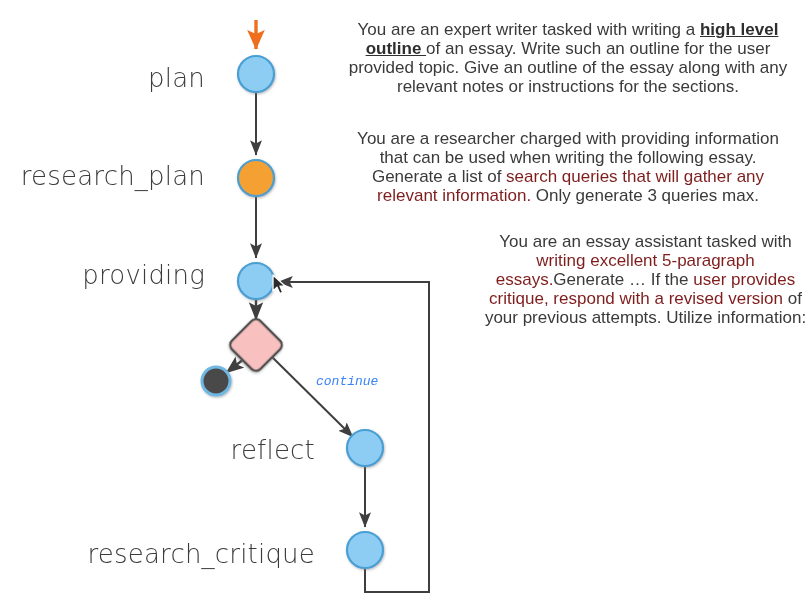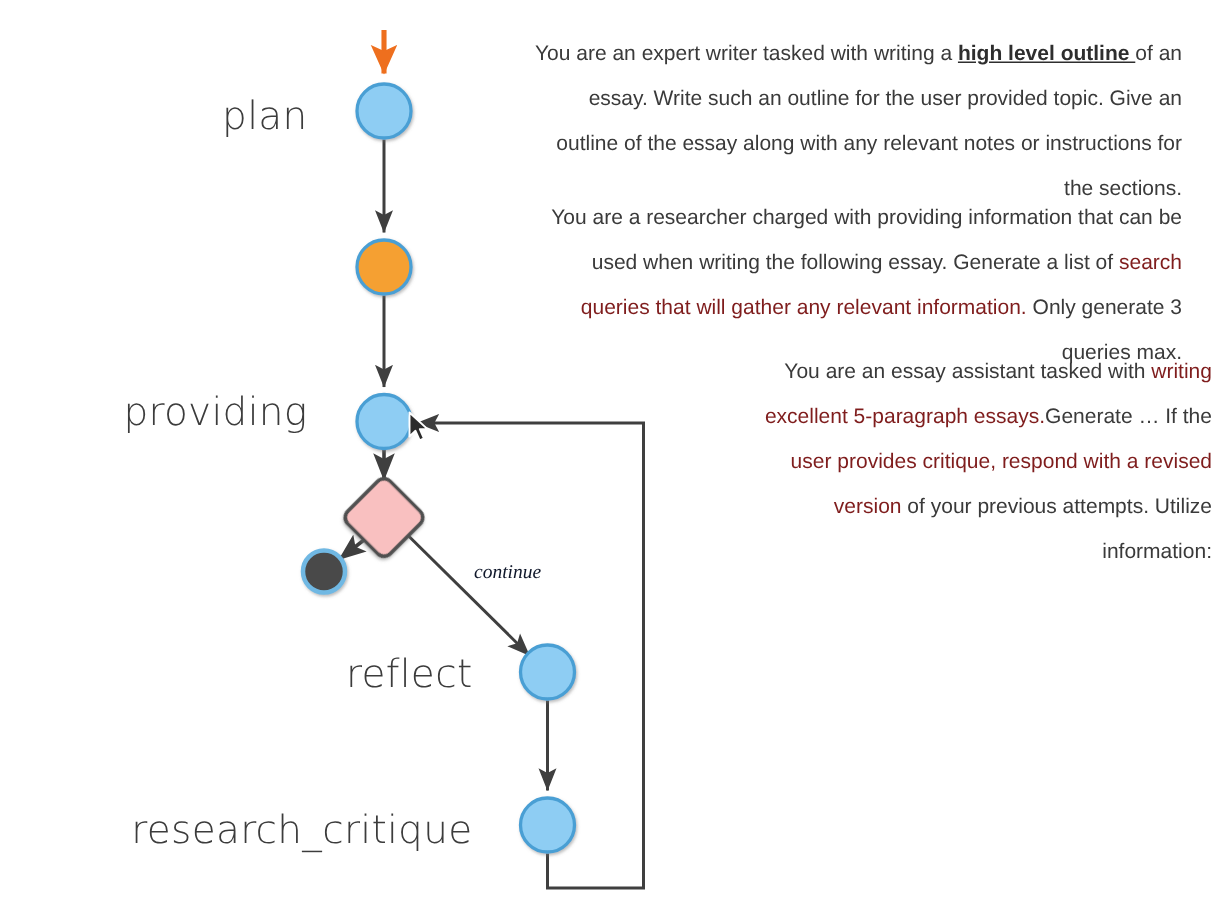--- a/index.html
+++ b/index.html
@@ -41,36 +41,36 @@
     font-size: 26px;
     font-weight: 300;
     letter-spacing: 0.2px;
     white-space: nowrap;
     text-align: right;
     transform: translateY(-50%);
   }
 
   .edge-label {
     position: absolute;
-    color: #0f172a;
-    font-family: Liberation Serif, serif;
+    color: #3b82f6;
+    font-family: Liberation Mono, monospace;
     font-style: italic;
     font-size: 13px;
     white-space: nowrap;
     transform: translateY(-50%);
   }
 
   
   .prompt-block {
     position: absolute;
     color: #3a3a3a;
     font-family: "Liberation Sans", sans-serif;
-    font-size: 14px;
-    line-height: 30px;
-    text-align: right;
+    font-size: 17px;
+    line-height: 19px;
+    text-align: center;
   }
   .prompt-block b { font-weight: normal; color: #7f1d1d; }
   .prompt-block u { text-decoration: underline; font-weight: bold; color: #2e2e2e; }
 
   
   .cursor {
     position: absolute;
     width: 16px;
     height: 22px;
     pointer-events: none;
@@ -122,20 +122,21 @@
 
     <circle cx="216" cy="381" r="14" fill="#4a4a4a" stroke="#6fb8e3" stroke-width="3" filter="url(#softshadow)"></circle>
 
     <circle cx="365" cy="448" r="18" fill="#8ecdf3" stroke="#4a9fd4" stroke-width="2.2" filter="url(#softshadow)"></circle>
 
     <circle cx="365" cy="550" r="18" fill="#8ecdf3" stroke="#4a9fd4" stroke-width="2.2" filter="url(#softshadow)"></circle>
   </svg>
 
   <div class="node-label" style="right:605px; top:78px;">plan</div>
 
+  <div class="node-label" style="right:605px; top:176px;">research_plan</div>
 
   <div class="node-label" style="right:605px; top:275px;">providing</div>
 
   <div class="node-label" style="right:495px; top:554px;">research_critique</div>
 
   <div class="node-label" style="right:495px; top:450px;">reflect</div>
 
   <div class="edge-label" style="left:316px; top:381px;">continue</div>
 
   <div class="prompt-block" style="left:348px; top:20px; width:440px;"><span>You are an expert writer tasked with writing a </span><u>high level outline </u><span>of an essay. Write such an outline for the user provided topic. Give an outline of the essay along with any relevant notes or instructions for the sections.</span></div>

